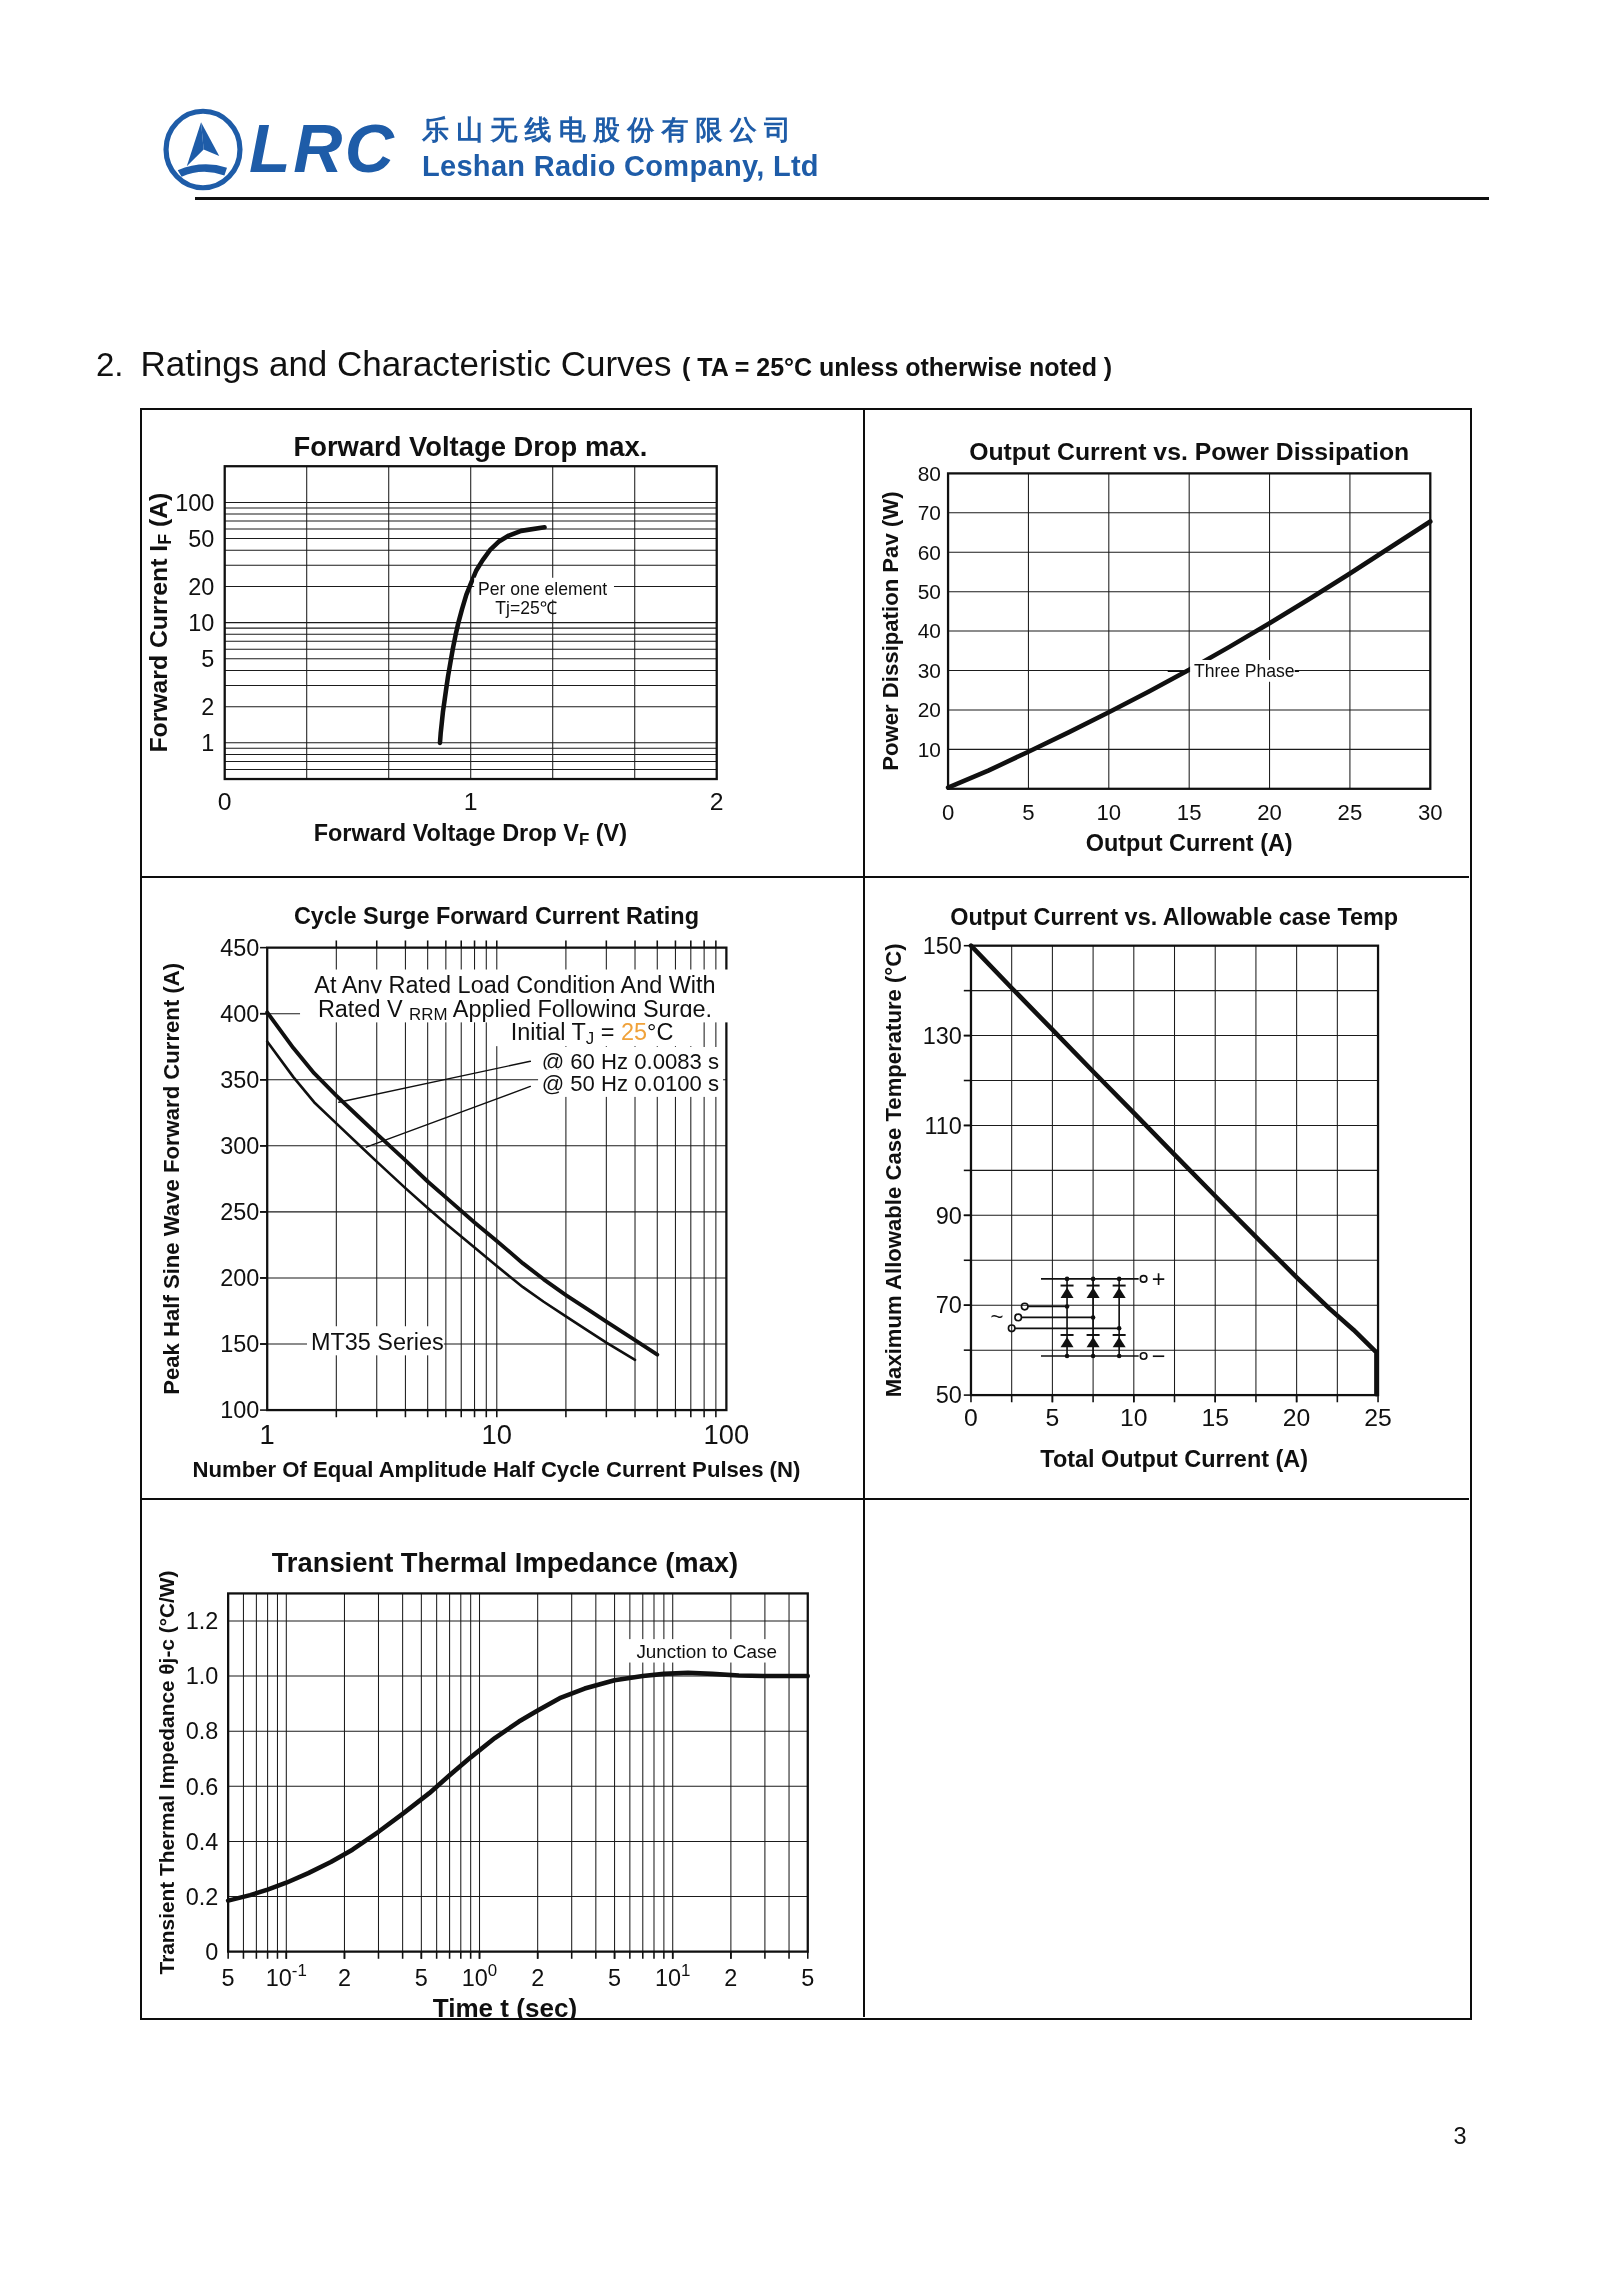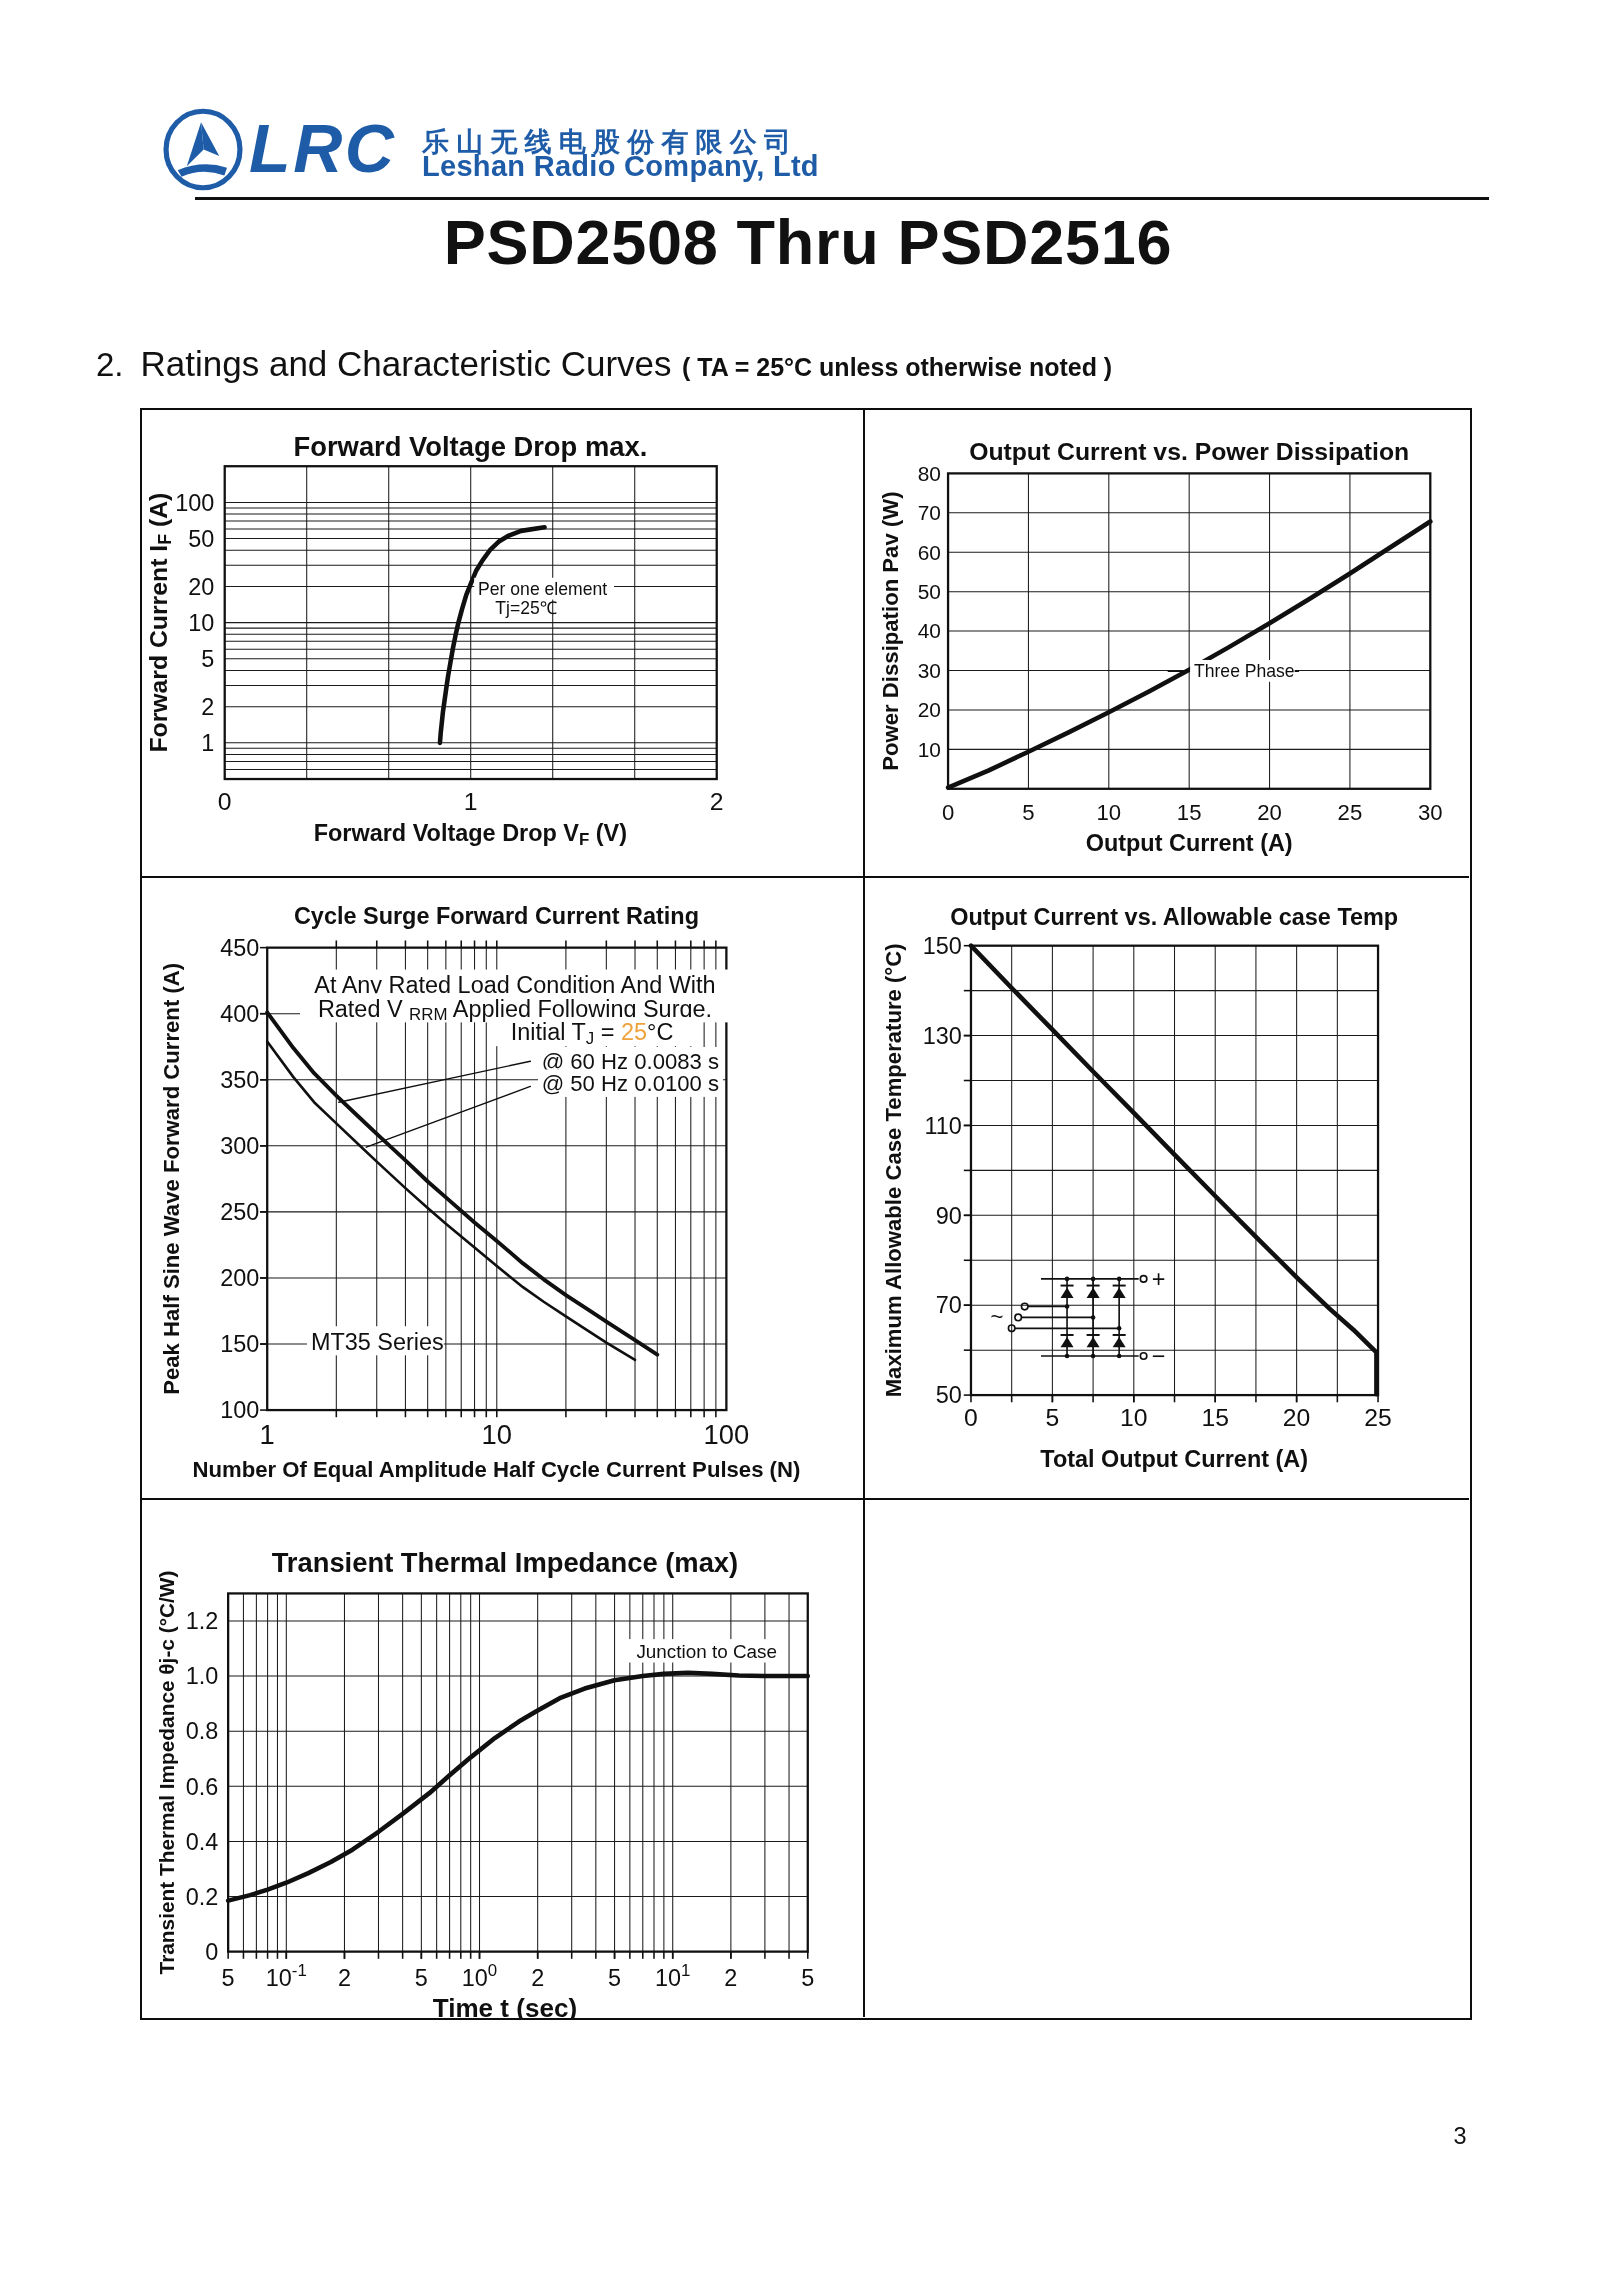--- a/index.html
+++ b/index.html
@@ -13,21 +13,21 @@
     padding-left:24px;
   }
   .logo-icon{position:absolute;left:162px;top:108px;width:82px;height:83px;}
   .logo-lrc{
     position:absolute;left:249px;top:109px;
     font-size:68px;font-weight:700;font-style:italic;
     letter-spacing:2.6px;
   }
   .logo-cjk{
     position:absolute;left:422px;top:112px;
-    font-size:27px;font-weight:700;letter-spacing:7.2px;margin-top:12px;
+    font-size:27px;font-weight:700;letter-spacing:7.2px;
   }
   .logo-eng{
     position:absolute;left:422px;top:150px;
     font-size:29px;font-weight:700;letter-spacing:0.3px;
   }
   .header-rule{
     position:absolute;left:195px;top:197px;width:1294px;height:2.6px;background:#101010;
   }
   .doc-title{
     position:absolute;left:0;top:206px;width:1616px;
@@ -63,21 +63,20 @@
     <ellipse cx="63" cy="64" rx="57" ry="59" fill="none" stroke="#1e5ca8" stroke-width="8"></ellipse>
     <path d="M60 22 L88 74 L64 64 Z" fill="#1e5ca8"></path>
     <path d="M60 22 L38 90 L64 64 Z" fill="#1e5ca8"></path>
     <path d="M24 96 Q62 80 100 92 L96 104 Q62 92 30 106 Z" fill="#1e5ca8"></path>
   </svg>
   <div class="logo-lrc" style="color:#1e5ca8;">LRC</div>
   <div class="logo-cjk" style="color:#1e5ca8;">乐山无线电股份有限公司</div>
   <div class="logo-eng" style="color:#1e5ca8;">Leshan Radio Company, Ltd</div>
   <div class="header-rule"></div>
 
-  <h1 class="doc-title">PSD2508 Thru PSD2516</h1>
 
   <div class="section-line">
     <span class="section-no">2.</span>
     <span class="section-title">Ratings and Characteristic Curves</span>
     <span class="section-note">( TA = 25°C unless otherwise noted )</span>
   </div>
 
   <div class="curves-table">
     <div class="vdiv"></div>
     <div class="hdiv r1"></div>

